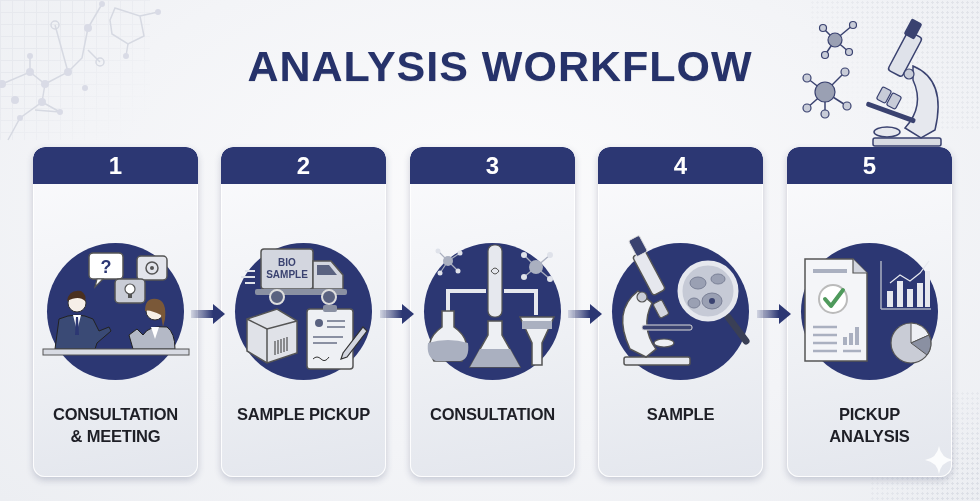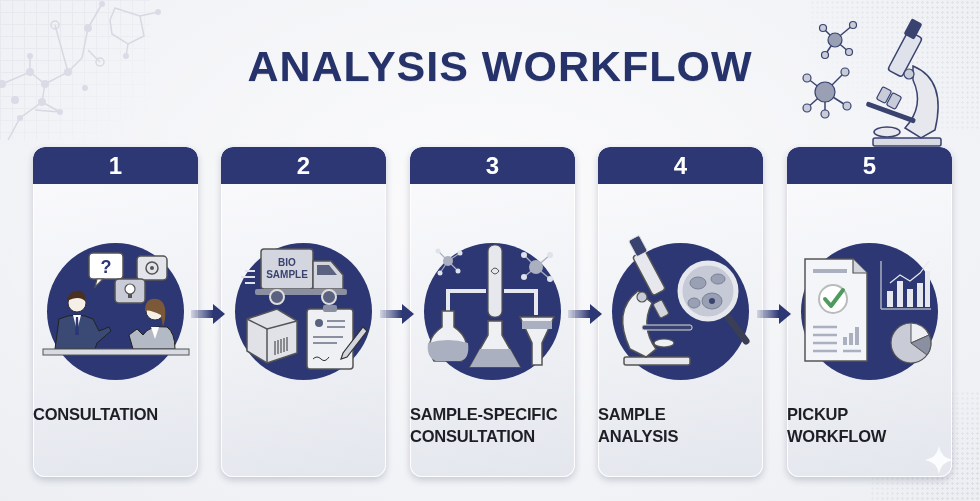--- a/index.html
+++ b/index.html
@@ -58,21 +58,21 @@
   }
   .icon-circle {
     position: absolute; left: 14px; top: 96px;
     width: 137px; height: 137px; border-radius: 50%;
     background: #2c3773;
     overflow: visible;
   }
   .icon-circle svg { position: absolute; left: -10px; top: -12px; width: 157px; height: 157px; overflow: visible; }
   .card-label {
     position: absolute; left: 0; right: 0; top: 256px;
-    text-align: left; font-weight: 700; font-size: 16.5px;
+    text-align: center; font-weight: 700; font-size: 16.5px;
     line-height: 22px; color: #1e1f26;
     letter-spacing: -0.2px;
   }
   .arrow {
     position: absolute; top: 302px; width: 36px; height: 24px;
   }
 </style>
 </head>
 <body>
 
@@ -182,20 +182,21 @@
       <circle cx="118" cy="80" r="9" fill="#f6efe8" stroke="#333" stroke-width="1"></circle>
       <path d="M108,80 Q108,66 120,68 Q130,70 128,88 L126,96 L124,84 Q112,78 108,80 Z" fill="#7a5838"></path>
       <path d="M92,104 L100,98 L106,104 Q112,94 130,96 Q138,102 138,118 L96,118 Z" fill="#b4b9c6" stroke="#222" stroke-width="1"></path>
       <path d="M114,96 L118,108 L122,96 Z" fill="#fff"></path>
 
       <rect x="6" y="118" width="146" height="6" fill="#d8dbe3" stroke="#555" stroke-width="1"></rect>
     </svg>
   </div>
   <div class="card-label">
     <div>CONSULTATION</div>
+    <div>&amp; MEETING</div>
   </div>
 </div>
 
 <div class="card" style="left:221px">
   <div class="card-head">
       <span>2</span>
     </div>
   <div class="icon-circle">
     <svg viewBox="0 0 157 157">
 
@@ -231,20 +232,21 @@
           <line x1="102" y1="90" x2="120" y2="90"></line>
           <line x1="102" y1="96" x2="120" y2="96"></line>
           <line x1="88" y1="106" x2="118" y2="106"></line>
           <line x1="88" y1="112" x2="112" y2="112"></line>
         </g>
       <path d="M88,128 q4,-4 8,0 q4,4 8,-2" fill="none" stroke="#333" stroke-width="1"></path>
       <path d="M138,96 L142,100 L122,126 L116,128 L118,122 Z" fill="#d3d6df" stroke="#333" stroke-width="1.2"></path>
     </svg>
   </div>
   <div class="card-label">
+    <div>SAMPLE PICKUP</div>
   </div>
 </div>
 
 <div class="card" style="left:410px">
   <div class="card-head">
       <span>3</span>
     </div>
   <div class="icon-circle">
     <svg viewBox="0 0 157 157">
 
@@ -283,21 +285,20 @@
       <path d="M14,112 Q34,106 54,112 Q56,128 46,130 L22,130 Q12,126 14,112 Z" fill="#aab0c0"></path>
 
       <path d="M74,90 L88,90 L88,104 L106,136 L56,136 L74,104 Z" fill="#eef0f4" stroke="#555" stroke-width="1.5"></path>
       <path d="M66,118 L96,118 L106,136 L56,136 Z" fill="#aab0c0"></path>
 
       <path d="M106,86 L140,86 L128,112 L128,134 L118,134 L118,112 Z" fill="#eef0f4" stroke="#555" stroke-width="1.5"></path>
       <rect x="108" y="90" width="30" height="8" fill="#aab0c0"></rect>
     </svg>
   </div>
   <div class="card-label">
-    <div>SAMPLE-SPECIFIC</div>
     <div>CONSULTATION</div>
   </div>
 </div>
 
 <div class="card" style="left:598px">
   <div class="card-head">
       <span>4</span>
     </div>
   <div class="icon-circle">
     <svg viewBox="0 0 157 157">
@@ -317,21 +318,20 @@
         <ellipse cx="96" cy="52" rx="8" ry="6"></ellipse>
           <ellipse cx="116" cy="48" rx="7" ry="5"></ellipse>
         <ellipse cx="110" cy="70" rx="10" ry="8"></ellipse>
           <ellipse cx="92" cy="72" rx="6" ry="5"></ellipse>
       </g>
       <circle cx="110" cy="70" r="3" fill="#3a4270"></circle>
     </svg>
   </div>
   <div class="card-label">
     <div>SAMPLE</div>
-    <div>ANALYSIS</div>
   </div>
 </div>
 
 <div class="card" style="left:787px">
   <div class="card-head">
       <span>5</span>
     </div>
   <div class="icon-circle">
     <svg viewBox="0 0 157 157">
 
@@ -364,21 +364,21 @@
         </g>
       <polyline points="99,52 109,44 119,50 129,42 138,30" fill="none" stroke="#e6e8ee" stroke-width="1.2"></polyline>
 
       <circle cx="120" cy="112" r="20" fill="#c9ccd6" stroke="#555" stroke-width="1.2"></circle>
       <path d="M120,112 L120,92 A20,20 0 0,1 138,104 Z" fill="#eef0f4" stroke="#555" stroke-width="1"></path>
       <path d="M120,112 L138,104 A20,20 0 0,1 136,124 Z" fill="#8a90a2" stroke="#555" stroke-width="1"></path>
     </svg>
   </div>
   <div class="card-label">
     <div>PICKUP</div>
-    <div>WORKFLOW</div>
+    <div>ANALYSIS</div>
   </div>
 </div>
 
 <svg class="arrow" style="left:191px" viewBox="0 0 36 24">
   <defs>
       <linearGradient id="ag" x1="0" x2="1">
         <stop offset="0" stop-color="#2c3773" stop-opacity="0.15"></stop>
         <stop offset="1" stop-color="#2c3773"></stop>
       </linearGradient>
     </defs>

